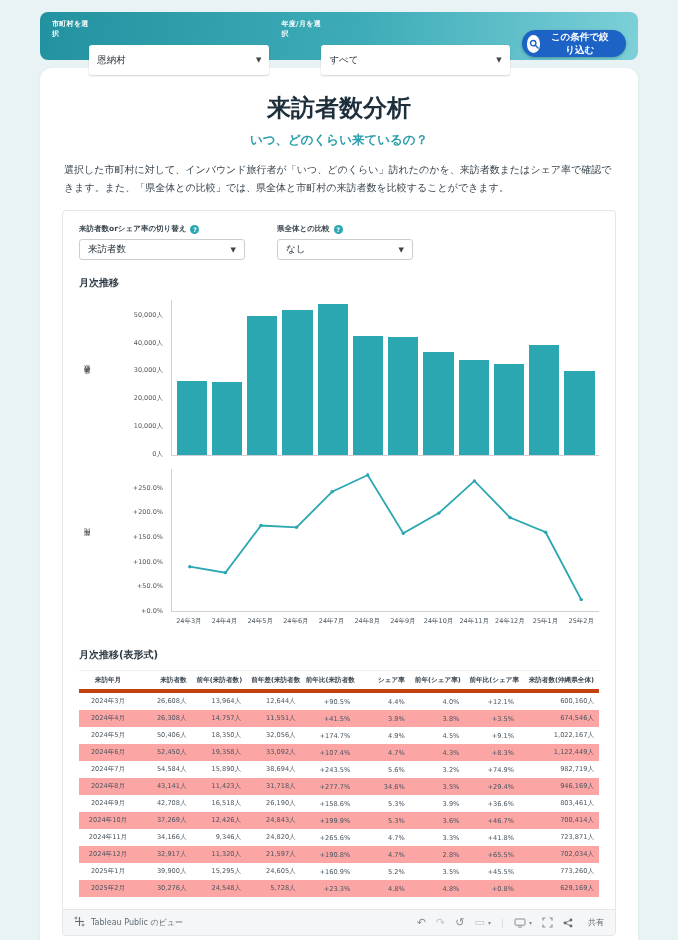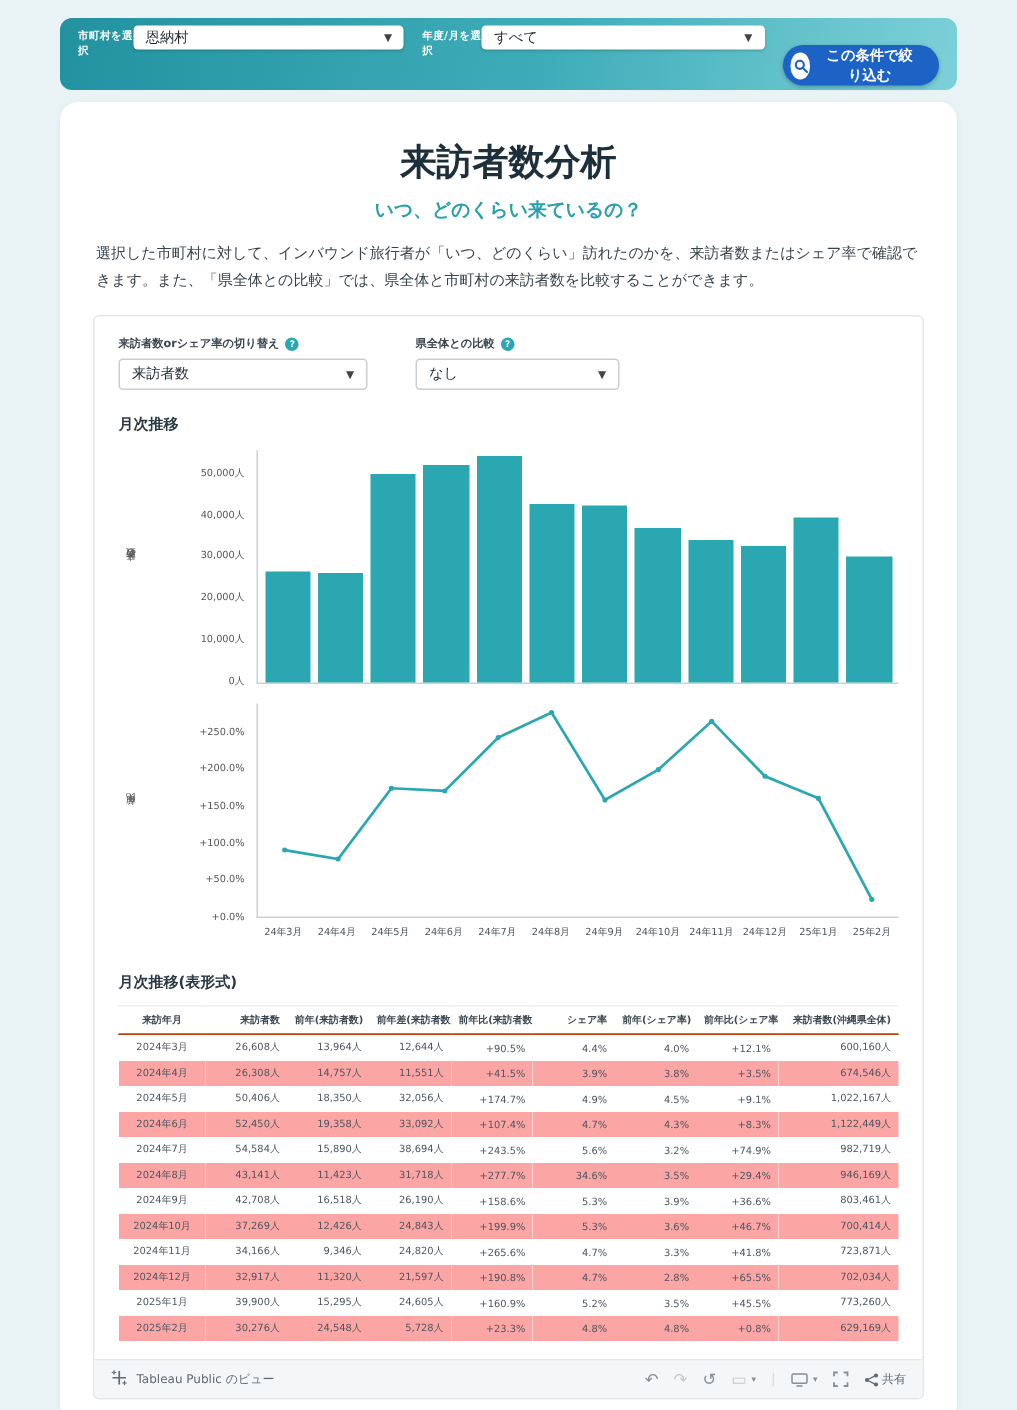--- a/index.html
+++ b/index.html
@@ -20,24 +20,24 @@
   .topbar{
     margin:12px 40px 0;
     height:48px;border-radius:8px;
     background:linear-gradient(100deg,#2392a0 0%,#3fadb9 55%,#7dd0d8 100%);
     display:flex;align-items:flex-start;
     padding:5px 12px 0;
   }
   .tb-field{display:flex;flex-direction:row;margin-right:12px}
   .tb-label{font-size:7px;font-weight:bold;color:#fff;margin:2px 0 3px;letter-spacing:.3px}
   .selbox{
-    background:#fff;border-radius:3px;height:16px;
+    background:#fff;border-radius:3px;height:30px;
     display:flex;align-items:center;justify-content:space-between;
     padding:0 8px;font-size:9.5px;color:#1f2b33;
-    box-shadow:0 1px 2px rgba(0,0,0,.18);cursor:pointer;
+    box-shadow:0 1px 2px rgba(0,0,0,.18);cursor:pointer;margin-top:28px;
   }
   .selbox .caret{font-size:7px;color:#444;margin-left:8px}
   .w1{width:210px}.w2{width:218px}
   .apply-btn{
     margin-left:auto;margin-top:13px;height:27px;
     background:var(--btn-blue);color:#fff;border:none;border-radius:14px;
     display:flex;align-items:center;gap:6px;padding:0 13px 0 5px;
     font-size:9.5px;font-weight:bold;cursor:pointer;
     font-family:inherit;box-shadow:0 1px 3px rgba(0,0,0,.25);
   }
@@ -72,35 +72,35 @@
   .p2 svg{display:block;width:100%;height:100%}
   .line{fill:none;stroke:var(--accent);stroke-width:1.8}
   .dot{fill:var(--accent)}
   .xaxis{display:flex;padding-top:5px}
   .xaxis span{flex:1;text-align:center;font-size:6.5px;color:#49535b}
   
   .tbl-wrap{margin:16px 16px 12px}
   .tbl-title{font-size:10px;font-weight:600;color:#2d3a45;margin-bottom:8px}
   table{width:100%;border-collapse:collapse;table-layout:fixed}
   th{font-size:6.6px;color:#3c4852;font-weight:600;padding:4.5px 5px;text-align:right;
-     border-bottom:1px solid #c2410c;border-top:1px solid #edf0f2;white-space:nowrap;overflow:hidden;cursor:pointer}
+     border-bottom:4px solid #c2410c;border-top:1px solid #edf0f2;white-space:nowrap;overflow:hidden;cursor:pointer}
   td{font-size:6.6px;color:#4a5660;padding:4px 5px;text-align:right;white-space:nowrap;overflow:hidden}
   th.c0,td.c0{text-align:center}
   tr.alt{background:#fca5a5}
   
   .toolbar{display:flex;align-items:center;justify-content:space-between;
     background:#f5f6f8;border-top:1px solid #e4e8ea;height:26px;padding:0 11px;
     border-radius:0 0 4px 4px}
   .tb-left{display:flex;align-items:center;gap:6px;font-size:8px;color:#5f6a72}
   .tb-right{display:flex;align-items:center;gap:10px;color:#868f96}
   .tb-ic{font-size:11px;line-height:1;cursor:pointer}
   .tb-ic.dis{color:#c3c9cd}
   .mini-caret{font-size:6px;margin-left:-7px;cursor:pointer}
   .divider{color:#d3d8db;font-size:9px}
-  .share{display:flex;align-items:center;gap:2px;font-size:8px;color:#5f6a72;cursor:pointer}
+  .share{display:flex;align-items:center;gap:15px;font-size:8px;color:#5f6a72;cursor:pointer}
 </style>
 </head>
 <body>
 
 <div class="topbar">
   <div class="tb-field">
     <span class="tb-label">市町村を選択</span>
     <div class="selbox w1">
       <span>恩納村</span>
       <span class="caret">▼</span>

